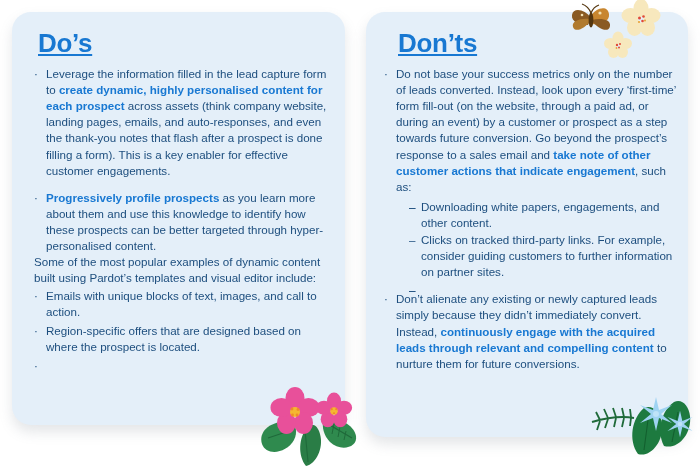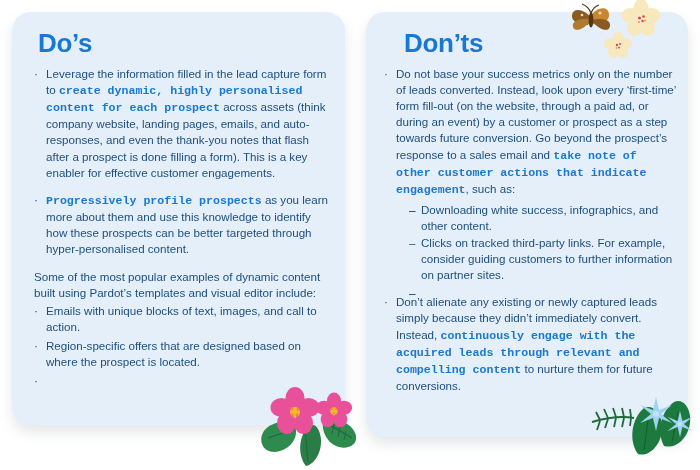--- a/index.html
+++ b/index.html
@@ -45,23 +45,24 @@
     padding: 18px 12px 10px 18px;
   }
 
   .panel-heading {
     font-size: 26px;
     font-weight: bold;
     color: #1878d2;
     letter-spacing: -0.3px;
     margin: 0 0 9px 0;
     line-height: 1.05;
+    text-decoration: underline;
   }
   .panel-dos .panel-heading { margin-left: 4px; }
-  .panel-donts .panel-heading { margin-left: 20px; }
+  .panel-donts .panel-heading { margin-left: 14px; }
 
   
   .body-txt {
     color: #1d4e7e;
     font-size: 11.6px;
     line-height: 1.385;
   }
 
   ul.blist {
     list-style: none;
@@ -98,26 +99,25 @@
     left: 0;
     top: 0;
     color: #1d4e7e;
     font-size: 11.6px;
     line-height: 1.385;
   }
 
   .para {
     margin: 0 0 2px 0;
   }
-  .para-spaced { margin-top: 12px; }
+  .para-spaced { margin-top: 0; }
 
   .hl {
     color: #1878d2;
     font-weight: bold;
-    font-family: Liberation Mono, monospace;
   }
 
   ul.sublist {
     list-style: none;
     margin: 2px 0 0 0;
     padding: 0;
   }
   ul.sublist > li {
     position: relative;
     padding-left: 12px;
@@ -191,21 +191,21 @@
         <li>
           <span class="bullet-dot">·</span>
           <span><span>Do not base your success metrics only on the number of leads converted. Instead, look upon every ‘first-time’ form fill-out (on the website, through a paid ad, or during an event) by a customer or prospect as a step towards future conversion. Go beyond the prospect’s response to a sales email and </span><span class="hl">take note of other customer actions that indicate engagement</span><span>, such as:</span></span>
 
           <ul class="dashlist">
             <li>
               <span class="dash-mark">–</span>
             </li>
             <li>
               <span class="dash-mark">–</span>
-              <span>Downloading white success, infographics, and other content.</span>
+              <span>Downloading white papers, engagements, and other content.</span>
             </li>
             <li>
               <span class="dash-mark">–</span>
               <span>Clicks on tracked third-party links. For example, consider guiding customers to further information on partner sites.</span>
             </li>
             <li>
               <span class="dash-mark">–</span>
             </li>
             <li>
               <span class="dash-mark">–</span>

